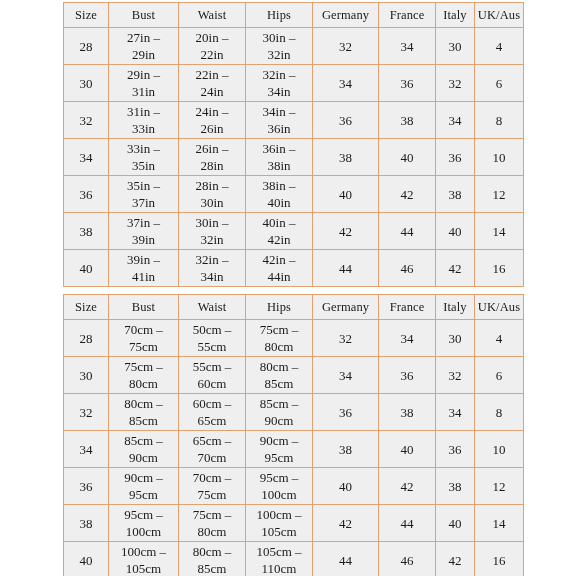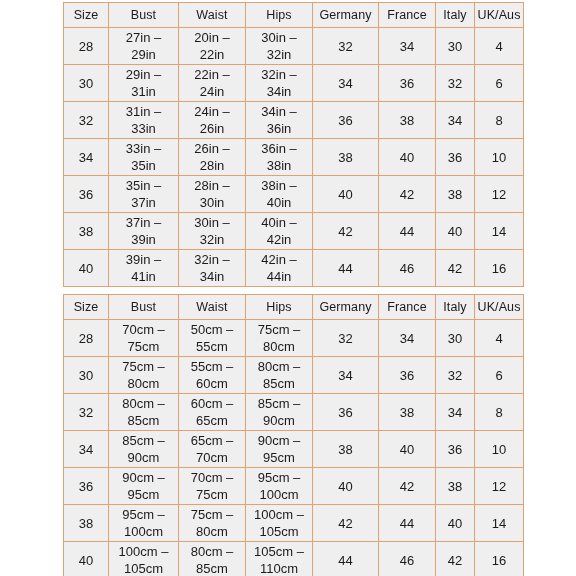--- a/index.html
+++ b/index.html
@@ -26,20 +26,21 @@
     width: 450px;
   }
   #chart-inches-wrap { top: 2px; }
   #chart-cm-wrap { top: 294px; }
 
   table.size-chart {
     border-collapse: collapse;
     width: 450px;
     table-layout: fixed;
     background: #1d4ed8;
+    font-family: Liberation Serif, serif;
   }
   table.size-chart th,
   table.size-chart td {
     border: 1px solid #e0a273;
     background: #efefef;
     color: #1b1b1b;
     text-align: center;
     vertical-align: middle;
     padding: 0;
     font-weight: normal;

